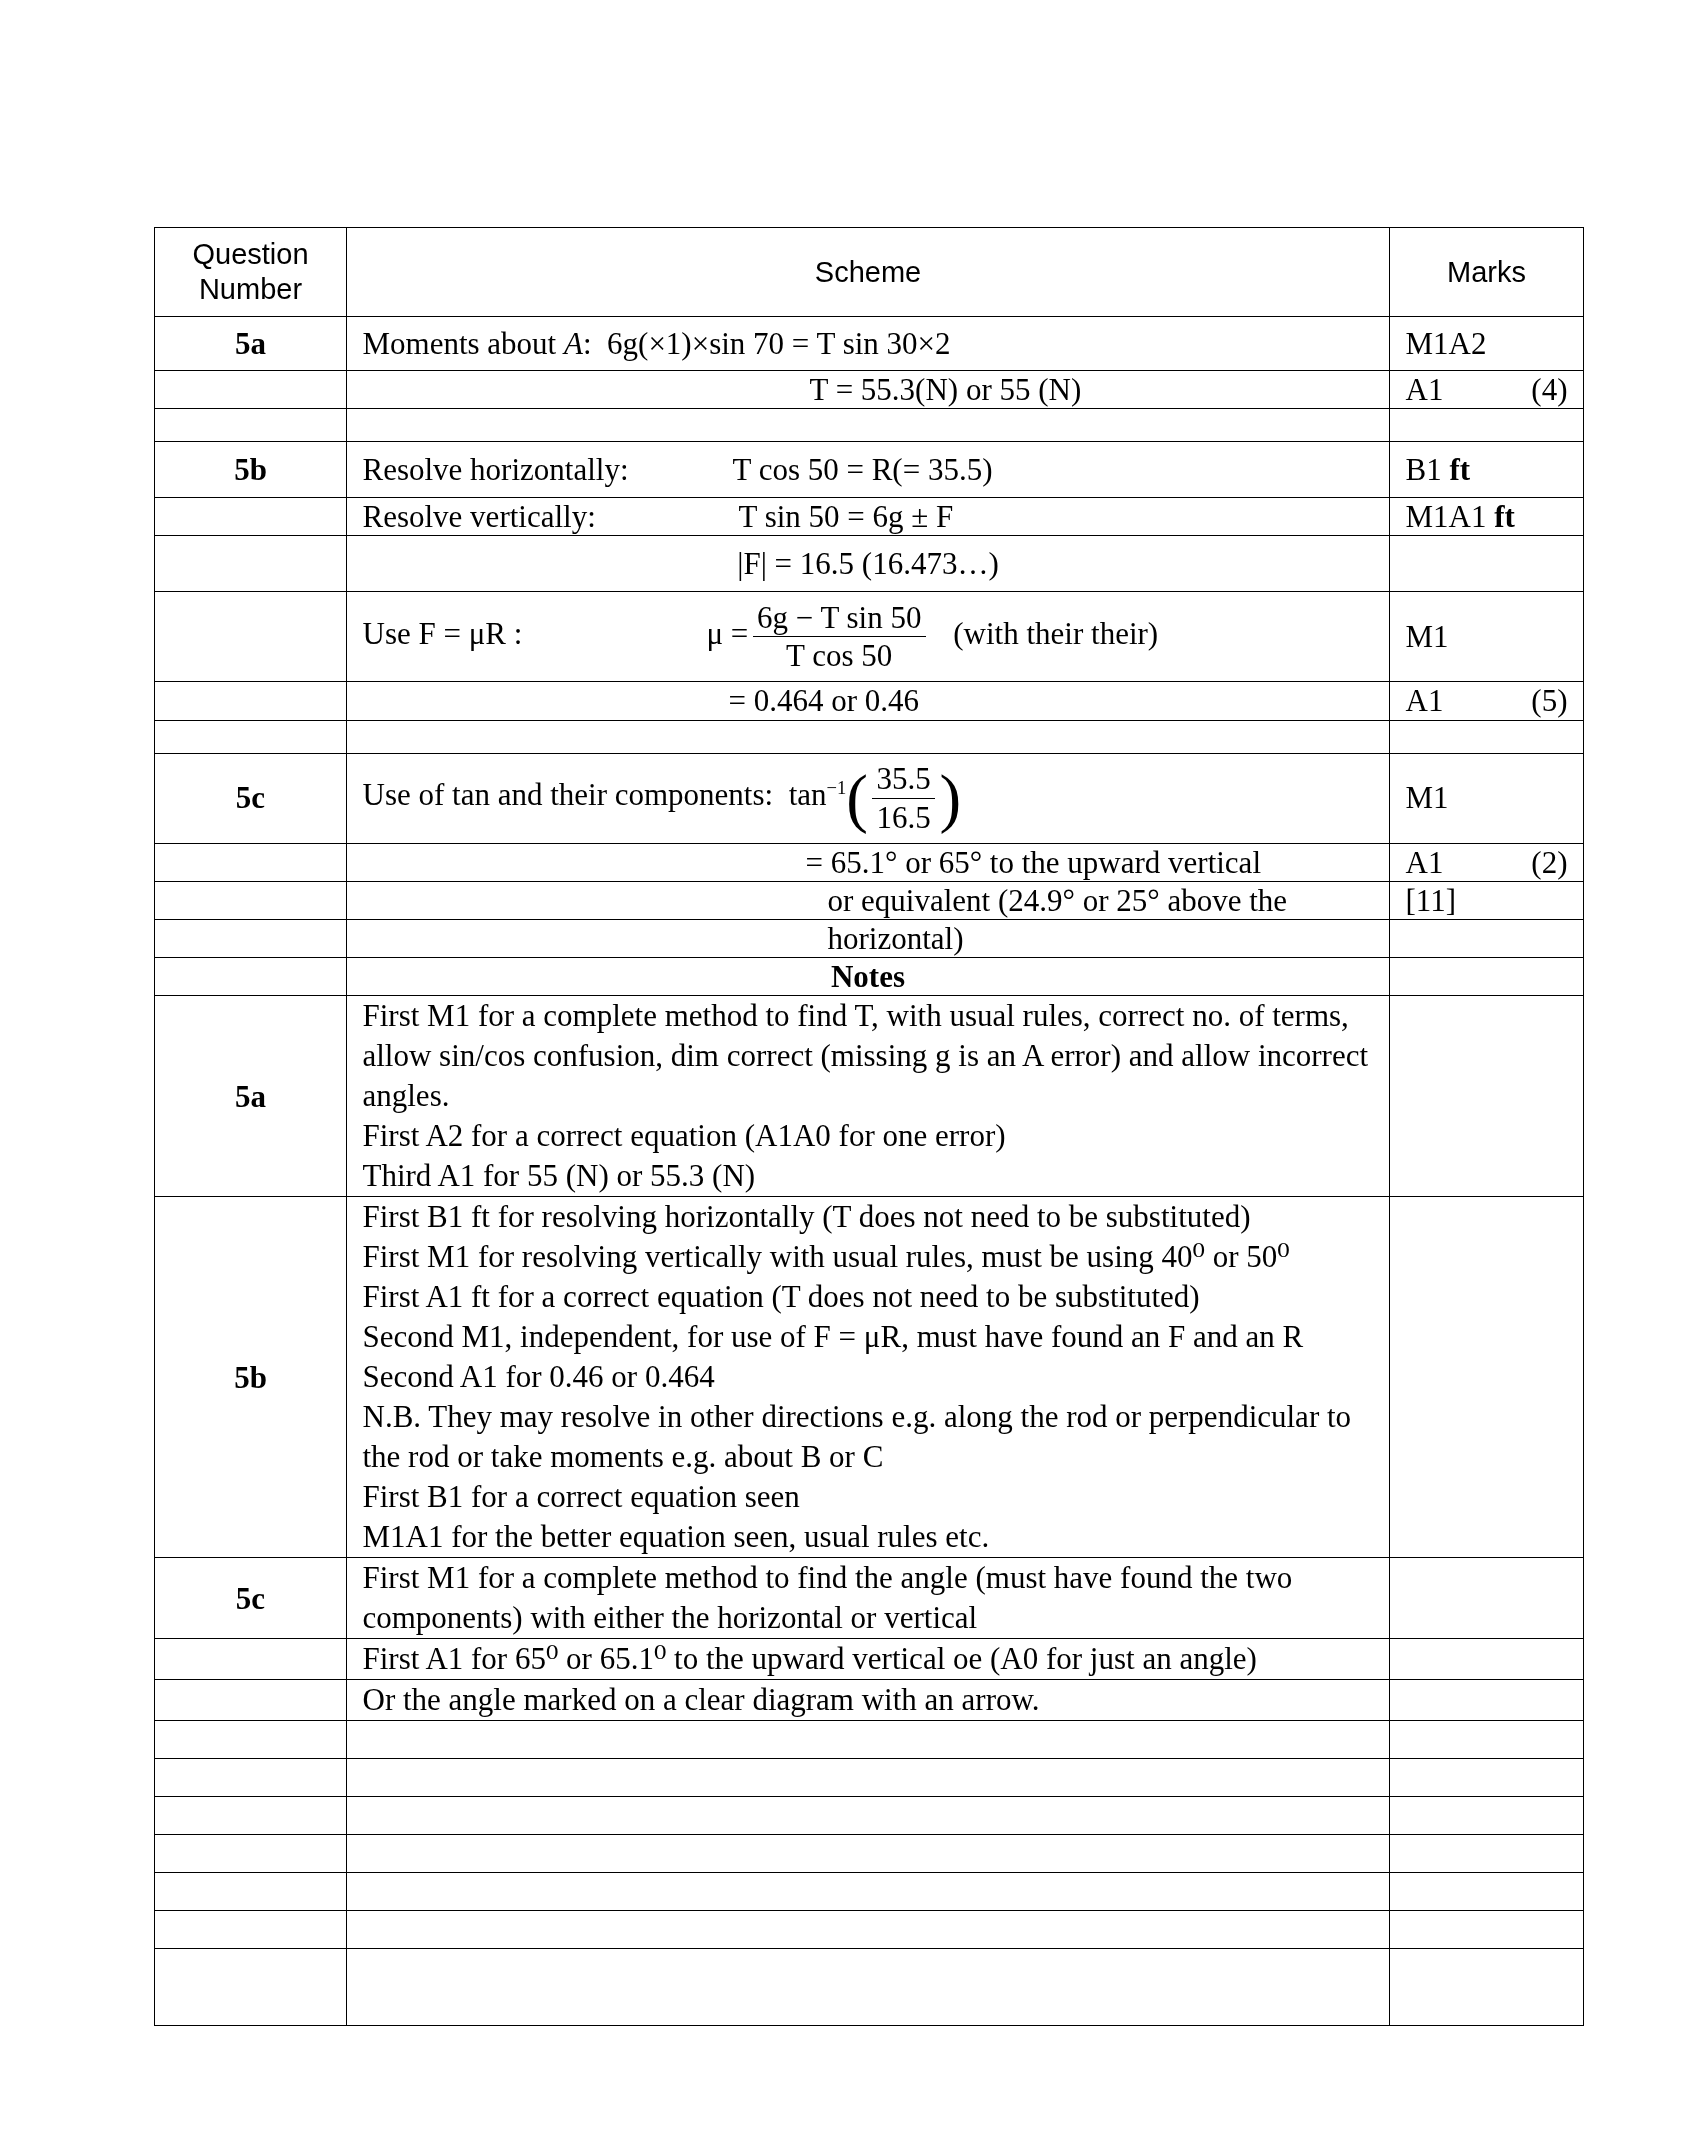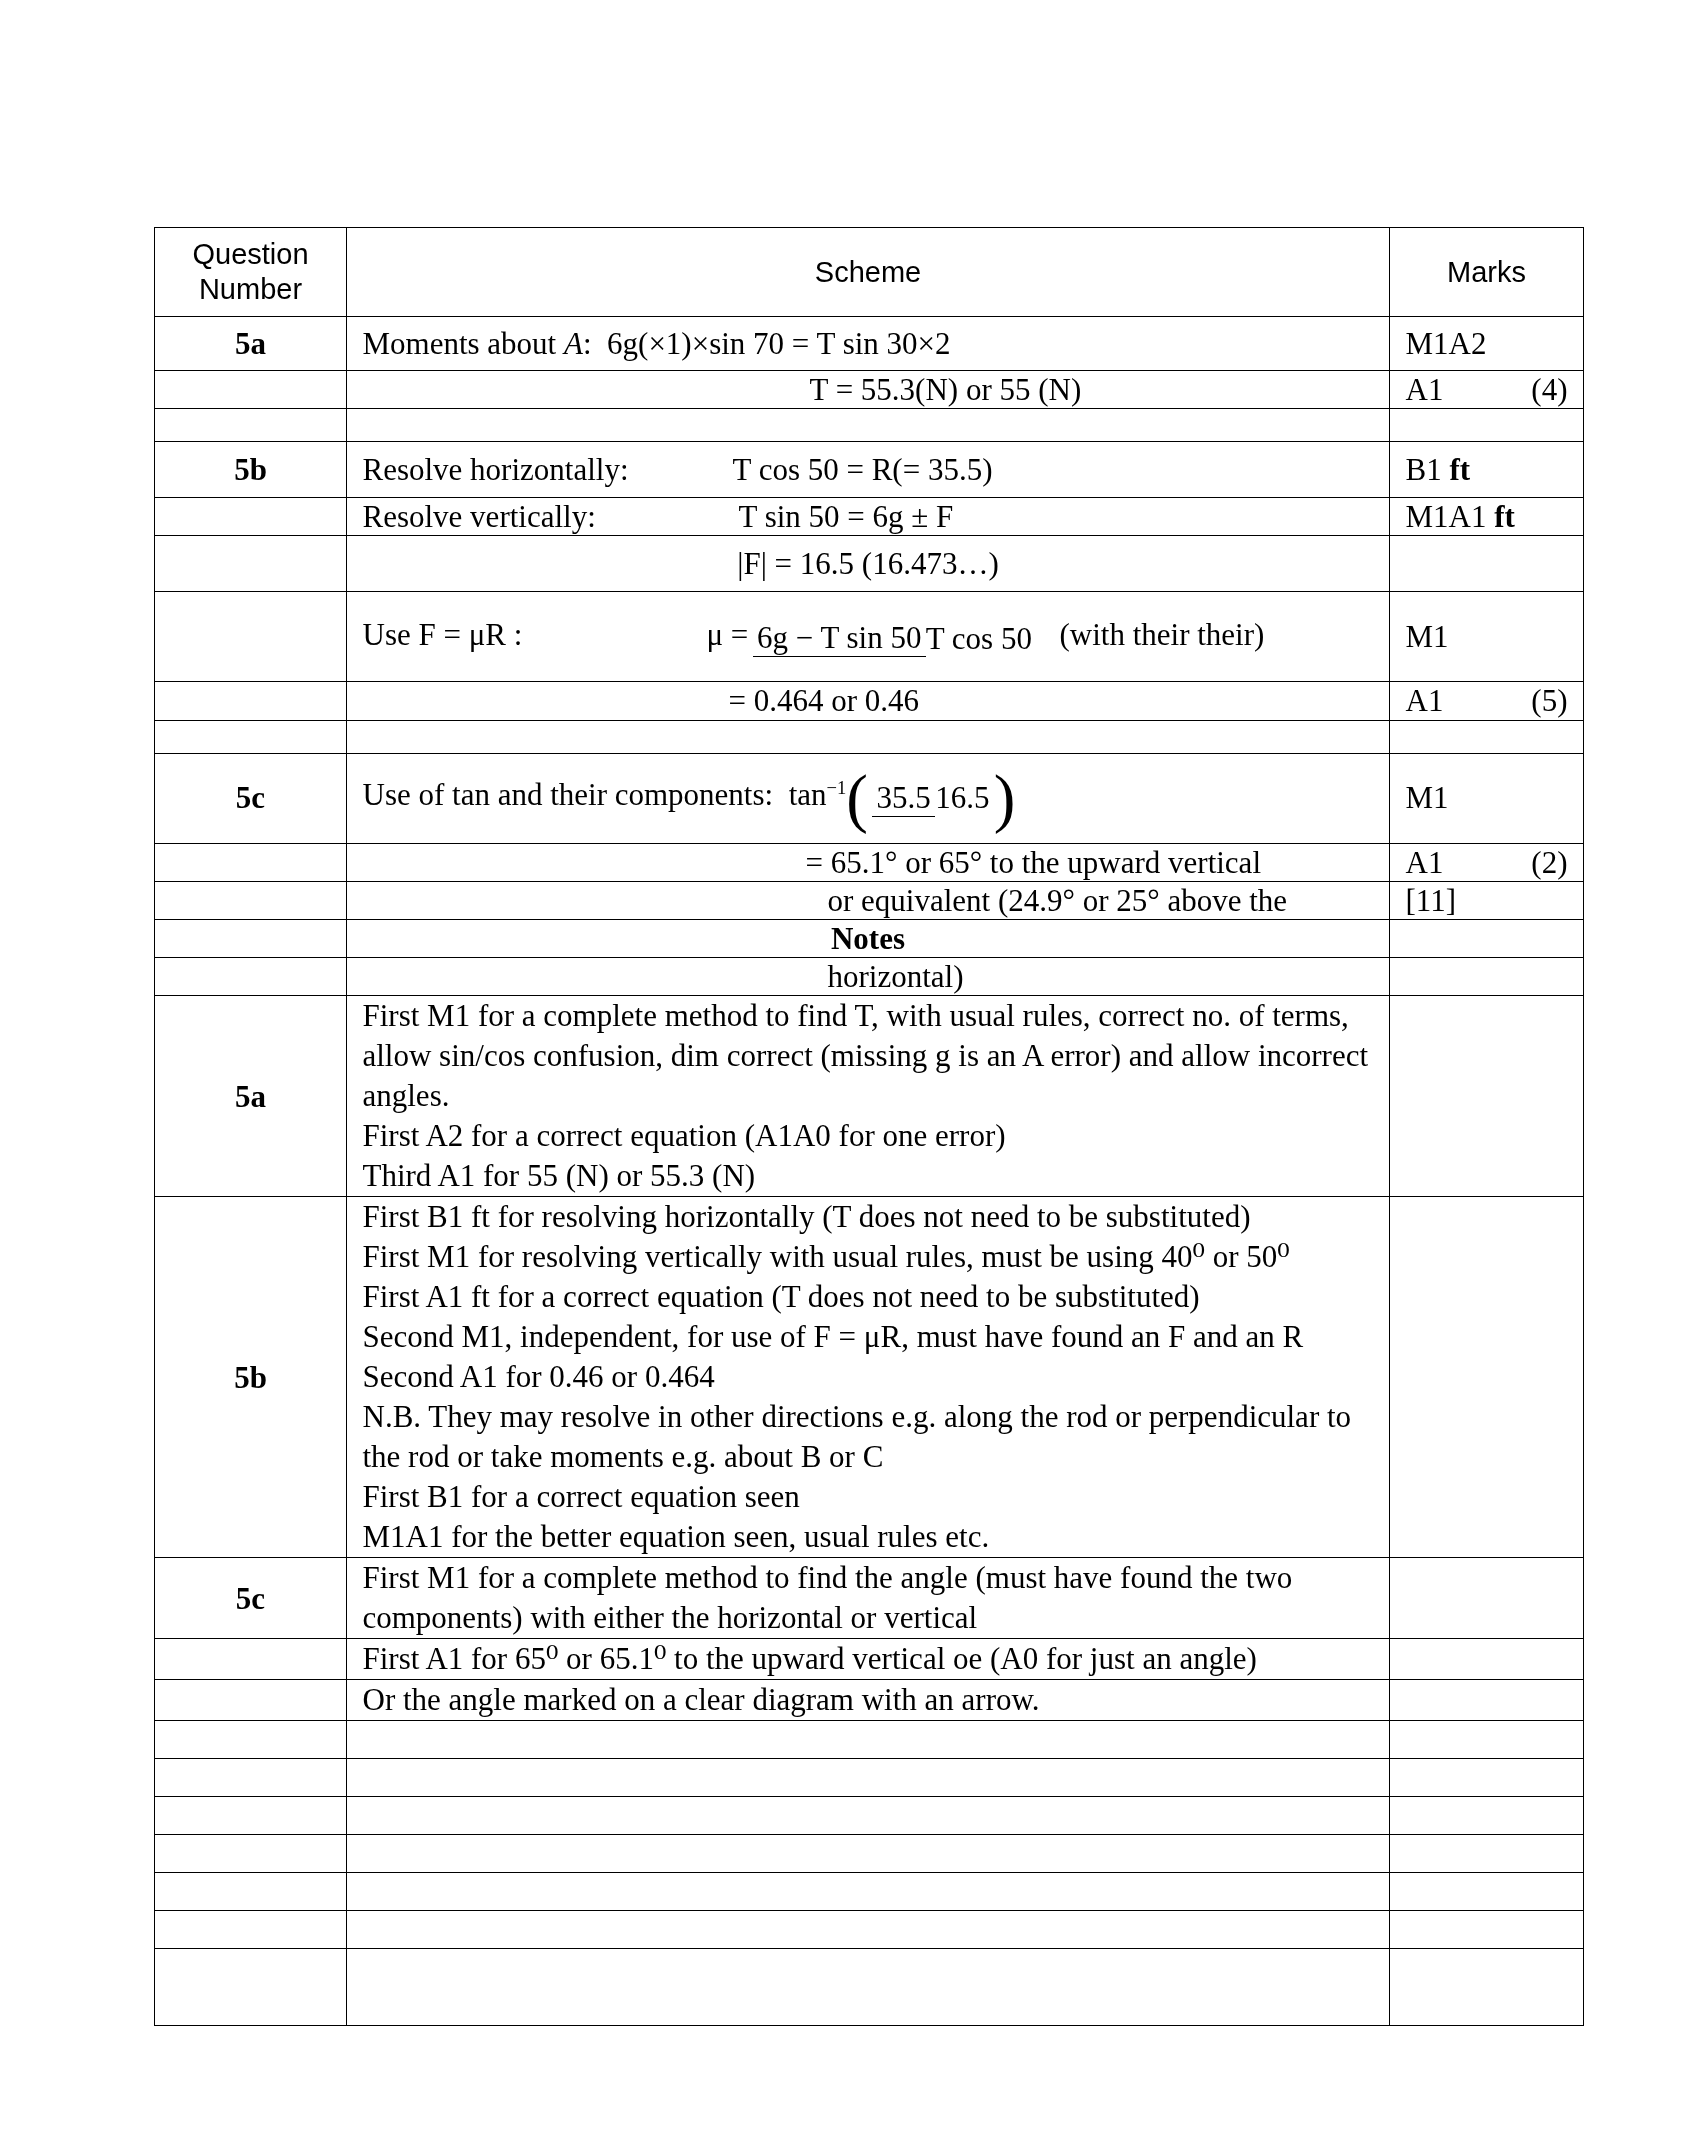--- a/index.html
+++ b/index.html
@@ -16,21 +16,21 @@
   .r { height: 54px; }
   .rs { height: 33px; }
   .rt { height: 56px; }
   .rf { height: 90px; }
   .rblank { height: 38px; }
   .rlast { height: 77px; }
   .mk { display: flex; justify-content: space-between; }
   .i { font-style: italic; }
   .b { font-weight: bold; }
   .ind { display: inline-block; }
-  .frac { display: inline-flex; flex-direction: row; align-items: center; vertical-align: middle; margin: 0 4.3px; }
+  .frac { display: inline-flex; flex-direction: column; align-items: center; vertical-align: middle; margin: 0 4.3px; }
   .frac .num { border-bottom: 1.7px solid #000; padding: 0 4.3px; }
   .paren { font-size: 65px; vertical-align: middle; font-weight: 100; }
   .note { line-height: 40px; padding-top: 2.6px; padding-bottom: 2.6px; }
   sup { font-size: 0.6em; }
   .center { text-align: center; }
 </style>
 </head>
 <body>
 
 <table class="ms">
@@ -131,26 +131,26 @@
           </div>
         </td>
   </tr>
   <tr class="rs">
     <td></td>
     <td><span class="ind" style="padding-left:465px">or equivalent (24.9° or 25° above the</span></td>
     <td>[11]</td>
   </tr>
   <tr class="rs">
     <td></td>
+    <td><span class="ind" style="padding-left:465px">horizontal)</span></td>
+    <td></td>
+  </tr>
+  <tr class="rs">
+    <td></td>
     <td class="center b">Notes</td>
-    <td></td>
-  </tr>
-  <tr class="rs">
-    <td></td>
-    <td><span class="ind" style="padding-left:465px">horizontal)</span></td>
     <td></td>
   </tr>
 
   <tr>
     <td class="qn">5a</td>
     <td class="note">
       <div>First M1 for a complete method to find T, with usual rules, correct no. of terms, allow sin/cos confusion, dim correct (missing g is an A error) and allow incorrect angles.</div>
       <div>First A2 for a correct equation  (A1A0 for one error)</div>
       <div>Third A1 for 55 (N) or 55.3 (N)</div>
     </td>

